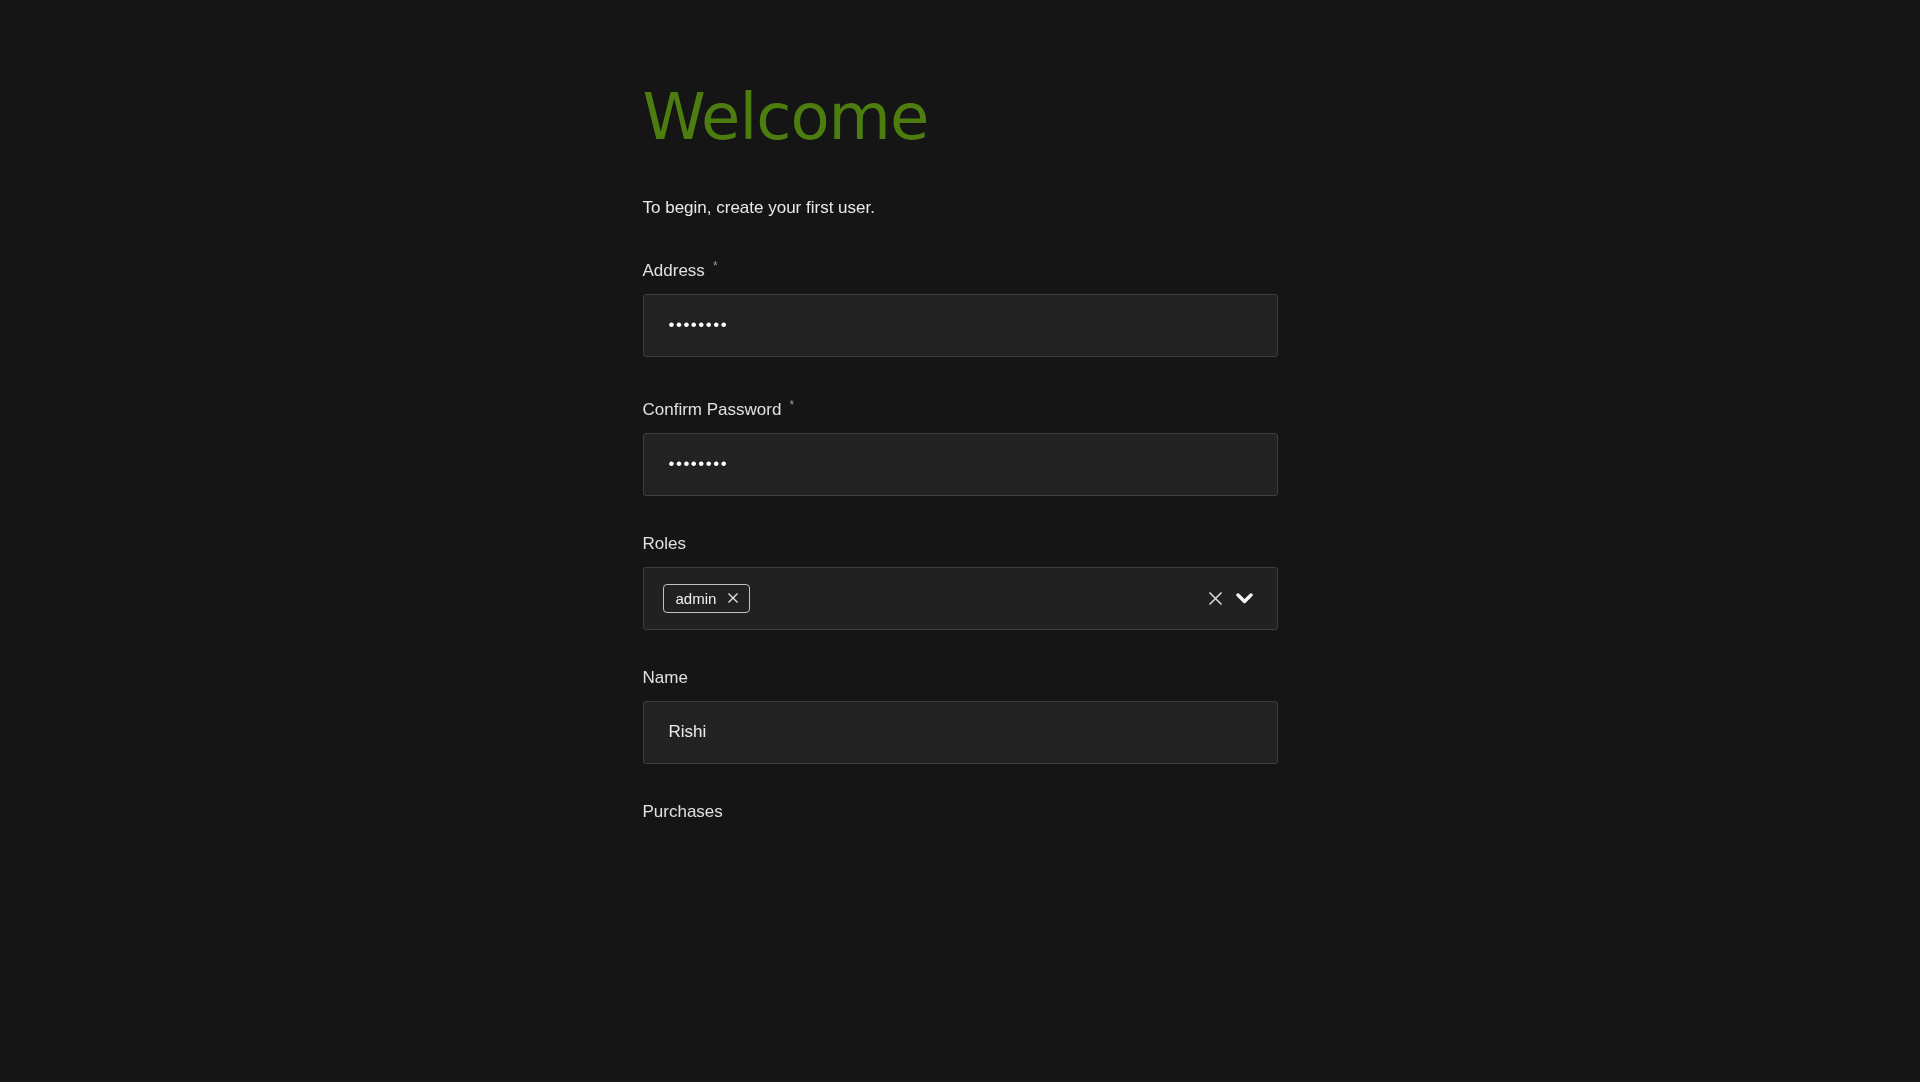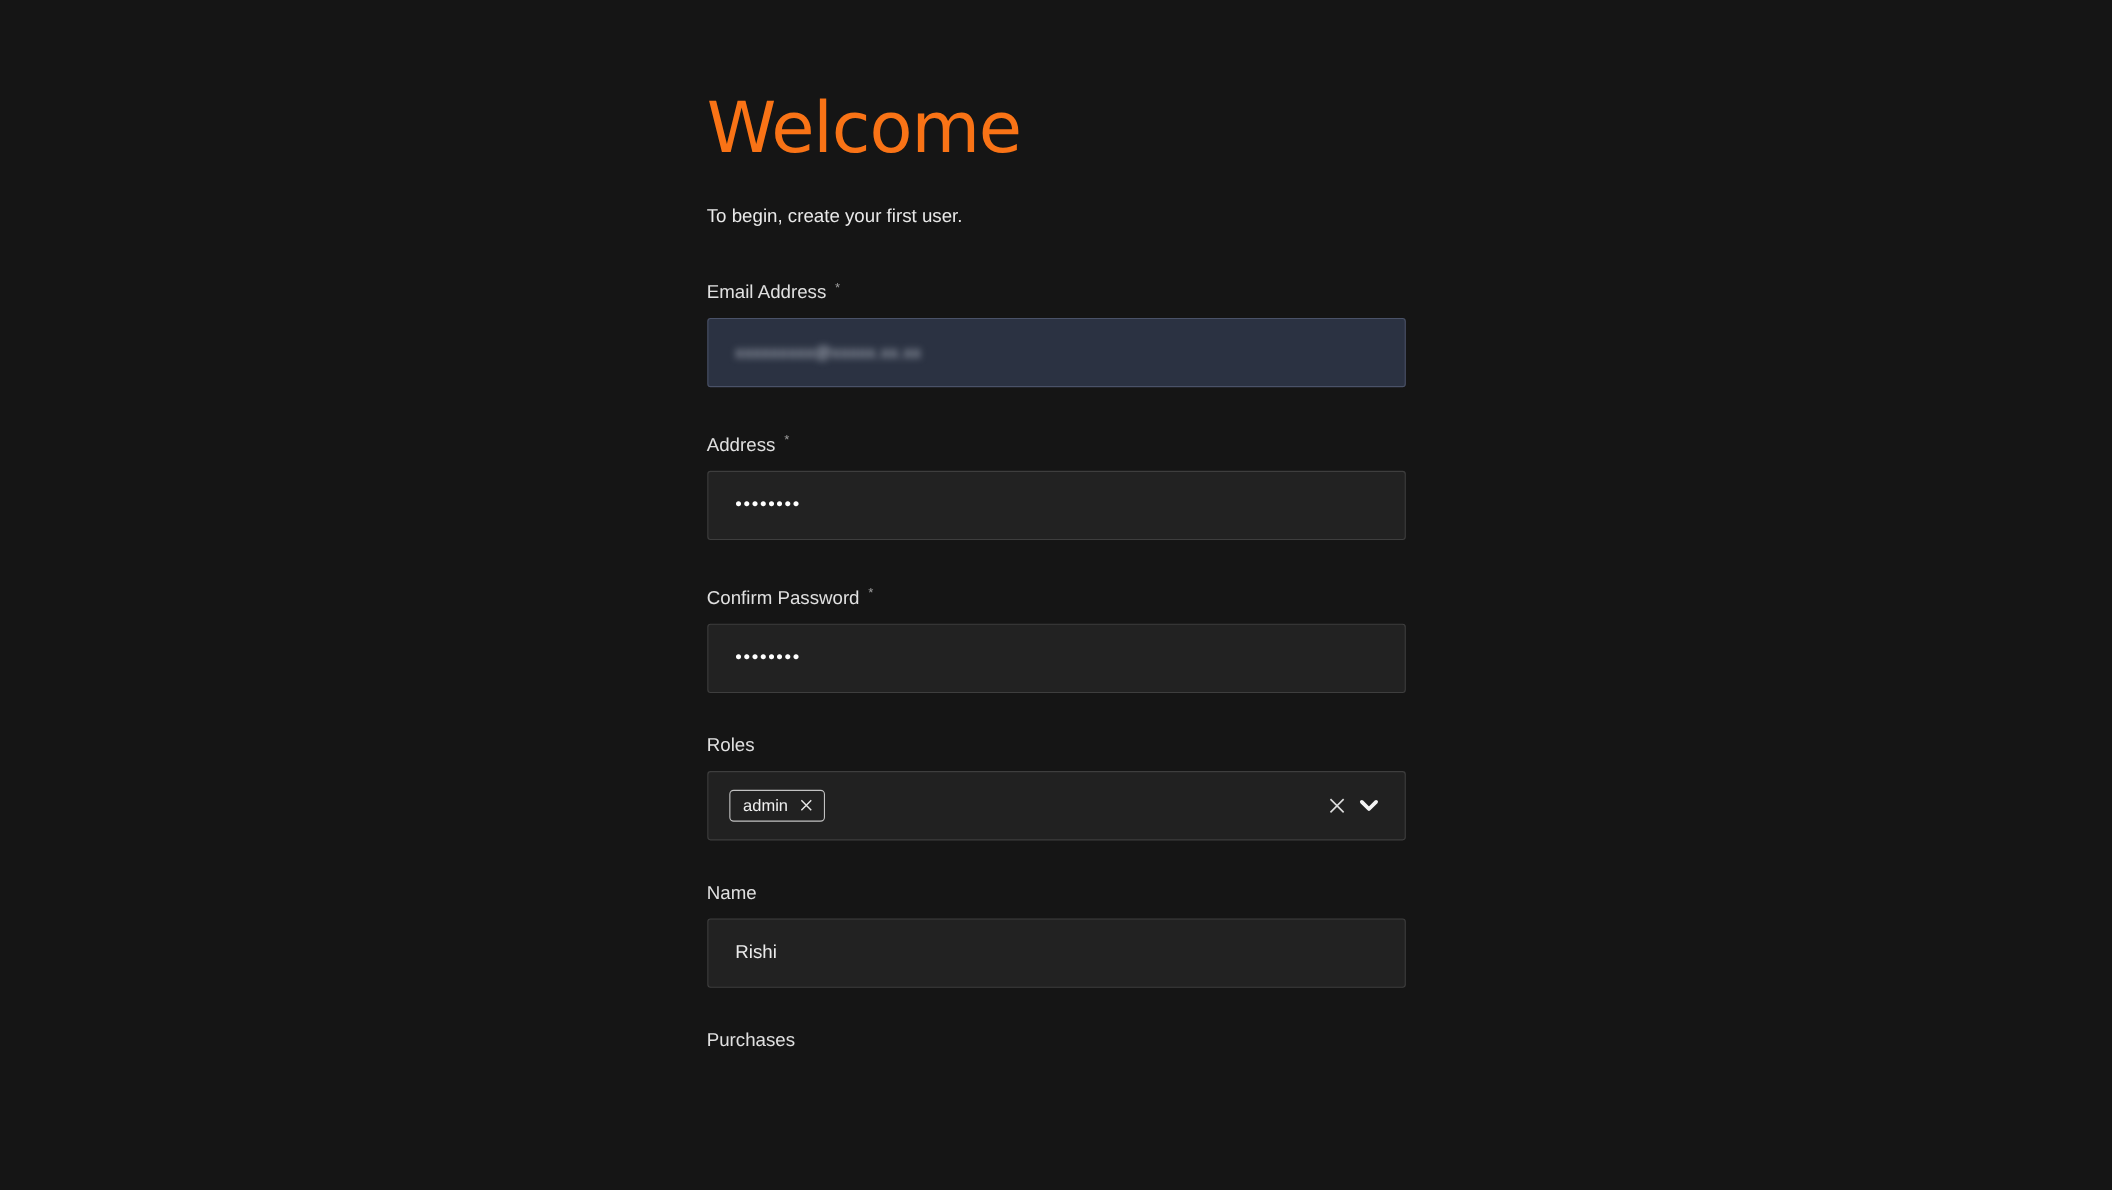--- a/index.html
+++ b/index.html
@@ -21,25 +21,25 @@
     margin: 0 auto;
     padding-top: 84px;
   }
 
   .page-title {
     font-family: "DejaVu Sans", sans-serif;
     font-weight: 400;
     font-size: 64px;
     line-height: 1.06;
     letter-spacing: -1px;
-    color: #f97316;
+    color: #4d7c0f;
   }
 
   .subtitle {
-    margin-top: 34px;
+    margin-top: 45px;
     font-size: 17px;
     line-height: 21px;
     color: #e9e9e9;
   }
 
   .field { margin-top: 38px; }
   .field--first { margin-top: 44px; }
 
   .label {
     display: block;
@@ -133,26 +133,20 @@
 </style>
 </head>
 <body>
 
 <main class="form-col">
 
   <h1 class="page-title">Welcome</h1>
 
   <p class="subtitle">To begin, create your first user.</p>
 
-  <div class="field field--first">
-    <label class="label"><span>Email Address</span><span class="req">*</span></label>
-    <div class="input input--autofill">
-      <span class="blurred">xxxxxxxxx@xxxxx.xx.xx</span>
-    </div>
-  </div>
 
   <div class="field">
     <label class="label"><span>Address</span><span class="req">*</span></label>
     <div class="input">
       <span class="dots">••••••••</span>
     </div>
   </div>
 
   <div class="field">
     <label class="label"><span>Confirm Password</span><span class="req">*</span></label>

